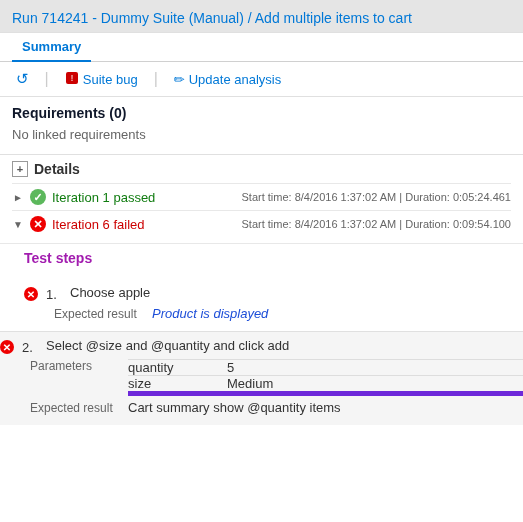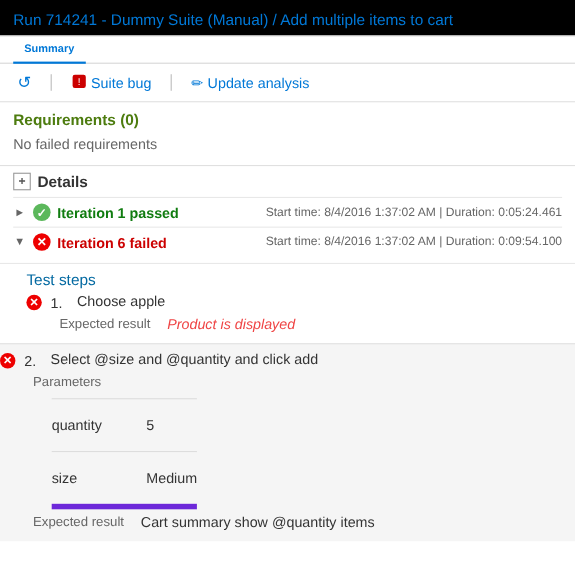--- a/index.html
+++ b/index.html
@@ -7,39 +7,39 @@
       font-family: "Segoe UI", Arial, sans-serif;
       font-size: 13px;
       background: #fff;
       color: #333;
       width: 523px;
       min-height: 522px;
       overflow: hidden;
     }
 
     .page-title {
-      background: #000000;
+      background: #e5e5e5;
       padding: 10px 12px 6px 12px;
       font-size: 14px;
       color: #0078d7;
       border-bottom: 1px solid #e0e0e0;
     }
 
     .tabs {
       display: flex;
       align-items: center;
       padding: 0 12px;
       border-bottom: 1px solid #d0d0d0;
       background: #fff;
     }
 
     .tab {
       padding: 6px 10px;
       cursor: pointer;
-      font-size: 10px;
+      font-size: 13px;
       color: #333;
       border-bottom: 2px solid transparent;
       margin-bottom: -1px;
     }
 
     .tab.active {
       color: #0078d7;
       border-bottom: 2px solid #0078d7;
       font-weight: 600;
     }
@@ -68,21 +68,21 @@
       font-size: 16px;
     }
 
     .section {
       padding: 8px 12px;
     }
 
     .section-title {
       font-size: 14px;
       font-weight: 600;
-      color: #4d7c0f;
+      color: #0f172a;
       margin-bottom: 4px;
     }
 
     .no-linked {
       font-size: 13px;
       color: #666;
       padding: 2px 0 4px 0;
     }
 
     .divider {
@@ -152,21 +152,21 @@
       background: #5cb85c;
       color: #fff;
     }
 
     .status-failed {
       background: #e00;
       color: #fff;
     }
 
     .iteration-label {
-      font-weight: 700;
+      font-weight: 400;
       color: #333;
       font-size: 13px;
       min-width: 110px;
     }
 
     .iteration-label.passed { color: #107c10; }
     .iteration-label.failed { color: #c00; }
 
     .iteration-meta {
       font-size: 11px;
@@ -175,23 +175,23 @@
     }
 
     .test-steps-section {
       background: #fff;
       padding: 6px 12px 6px 24px;
       border-top: 1px solid #e8e8e8;
     }
 
     .test-steps-title {
       font-size: 14px;
-      font-weight: 400;
-      color: #0369a1;
-      margin-bottom: 4px;
+      font-weight: 700;
+      color: #a21caf;
+      margin-bottom: 19px;
     }
 
     .step-row {
       display: flex;
       align-items: flex-start;
       gap: 8px;
       margin-bottom: 4px;
     }
 
     .step-status-icon {
@@ -217,47 +217,46 @@
     }
 
     .step-action {
       font-size: 13px;
       color: #333;
       flex: 1;
     }
 
     .step-detail-row {
       display: flex;
-      align-items: flex-start;
+      align-items: center;
       gap: 8px;
       margin-left: 30px;
       margin-bottom: 4px;
     }
 
     .step-detail-label {
       font-size: 12px;
       color: #666;
       min-width: 90px;
     }
 
     .step-detail-value {
       font-size: 13px;
       color: #333;
       flex: 1;
     }
 
-    .step-detail-value.green { color: #ef4444; font-style: italic; }
+    .step-detail-value.green { color: #1d4ed8; font-style: italic; }
 
     .param-row {
       display: flex;
-      gap: 16px;
+      gap: 29px;
       font-size: 13px;
       border-top: 1px solid #ddd;
-      padding: 16px 0;
-      margin-left: 17px;
+      padding: 0 0;
     }
 
     .param-row:last-child { border-bottom: 5px solid #6d28d9; }
 
     .param-name { min-width: 70px; color: #333; }
     .param-value { color: #333; }
 
     .step2-bg {
       background: #f5f5f5;
       margin: 0 -12px;
@@ -294,21 +293,21 @@
   </div>
   <span class="toolbar-separator">|</span>
   <div class="toolbar-btn">
     <span style="font-size:13px; color:#0078d7;">✏</span>
     <span>Update analysis</span>
   </div>
 </div>
 
 <div class="section">
   <div class="section-title">Requirements (0)</div>
-  <div class="no-linked">No failed requirements</div>
+  <div class="no-linked">No linked requirements</div>
 </div>
 <hr class="divider">
 
 <div class="details-section">
   <div class="details-header">
     <span class="details-expand-icon">+</span>
     <span>Details</span>
   </div>
 
   <div class="iteration-row">
@@ -340,21 +339,21 @@
   </div>
 </div>
 
 <div class="step2-bg">
   <div class="step-row" style="margin-left:-24px;">
     <span class="step-status-icon">✕</span>
     <span class="step-number">2.</span>
     <span class="step-action">Select @size and @quantity and click add</span>
   </div>
 
-  <div class="step-detail-row" style="margin-left:6px; flex-direction: column; align-items: flex-start;">
+  <div class="step-detail-row" style="margin-left:6px; flex-direction: row; align-items: flex-start;">
     <span class="step-detail-label">Parameters</span>
     <div style="flex:1;">
       <div class="param-row">
         <span class="param-name">quantity</span>
         <span class="param-value">5</span>
       </div>
       <div class="param-row">
         <span class="param-name">size</span>
         <span class="param-value">Medium</span>
       </div>

